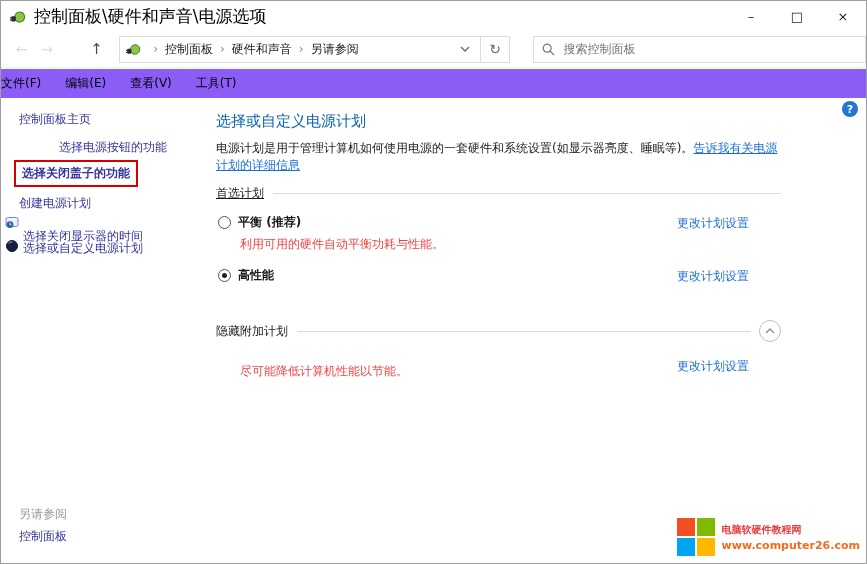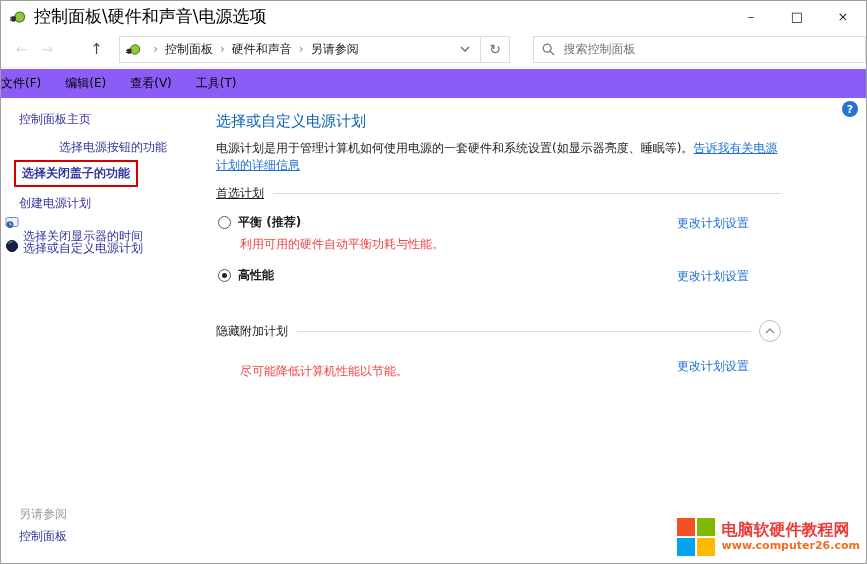--- a/index.html
+++ b/index.html
@@ -94,21 +94,21 @@
   .plan-desc{ margin:6px 0 0 24px; color:#ef4444; }
   .plan-link{ position:absolute; right:32px; top:1px; color:#1a6fd4; cursor:pointer; white-space:nowrap; }
 
   
   .watermark{ position:absolute; right:6px; bottom:7px; display:flex; align-items:center; }
   .winlogo{ width:38px; height:38px; display:grid; grid-template-columns:18px 18px;
     grid-template-rows:18px 18px; gap:2px; margin-right:7px; }
   .winlogo span{ display:block; }
   .wl-1{ background:#f25022; } .wl-2{ background:#7fba00; }
   .wl-3{ background:#00a4ef; } .wl-4{ background:#ffb900; }
-  .wm-title{ color:#e83a3a; font-weight:bold; font-size:16px; line-height:18px; }
+  .wm-title{ color:#e83a3a; font-weight:bold; font-size:10px; line-height:18px; }
   .wm-url{ color:#f26c1f; font-weight:bold; font-size:11px; line-height:14px; }
 </style>
 </head>
 <body>
 
 <div class="window">
 
   <div class="titlebar">
     <svg class="app-icon" viewBox="0 0 16 16">
       <path d="M4.6 10.6 C3.4 6.8 6.2 3.4 9.7 3.8 C13 4.2 14.4 7.2 13.4 10.1 C12.4 13 8.6 14.2 6.3 12.4 Z" fill="#8dc63f" stroke="#4e7a1e" stroke-width="1"></path>

